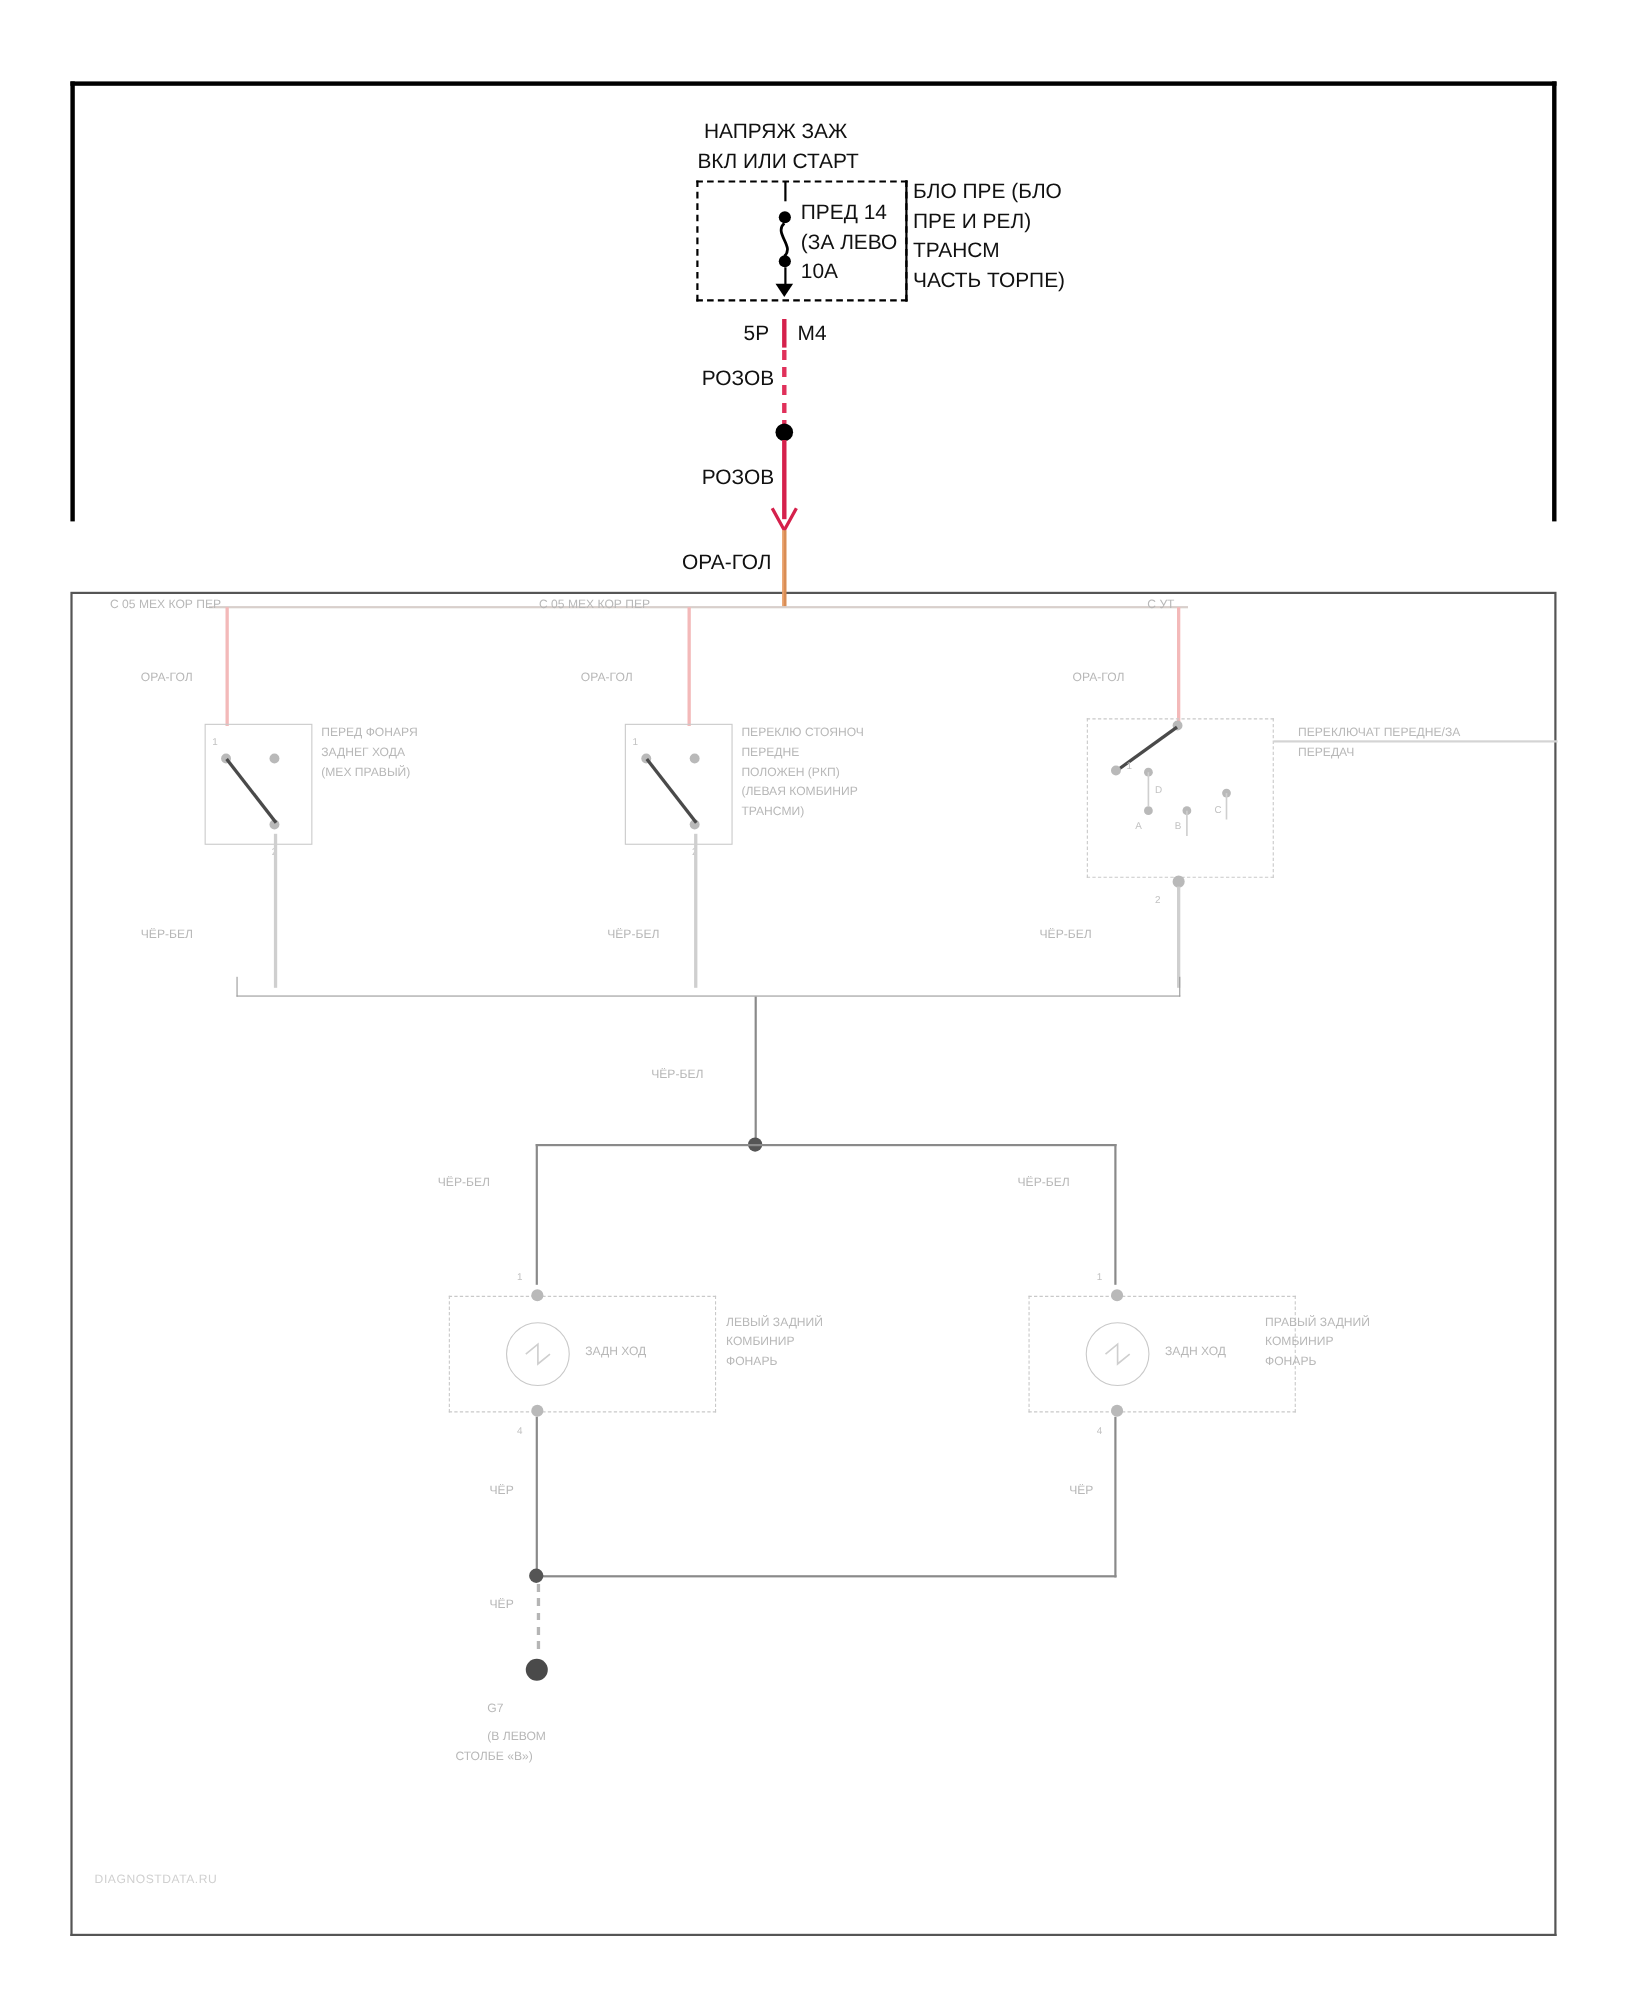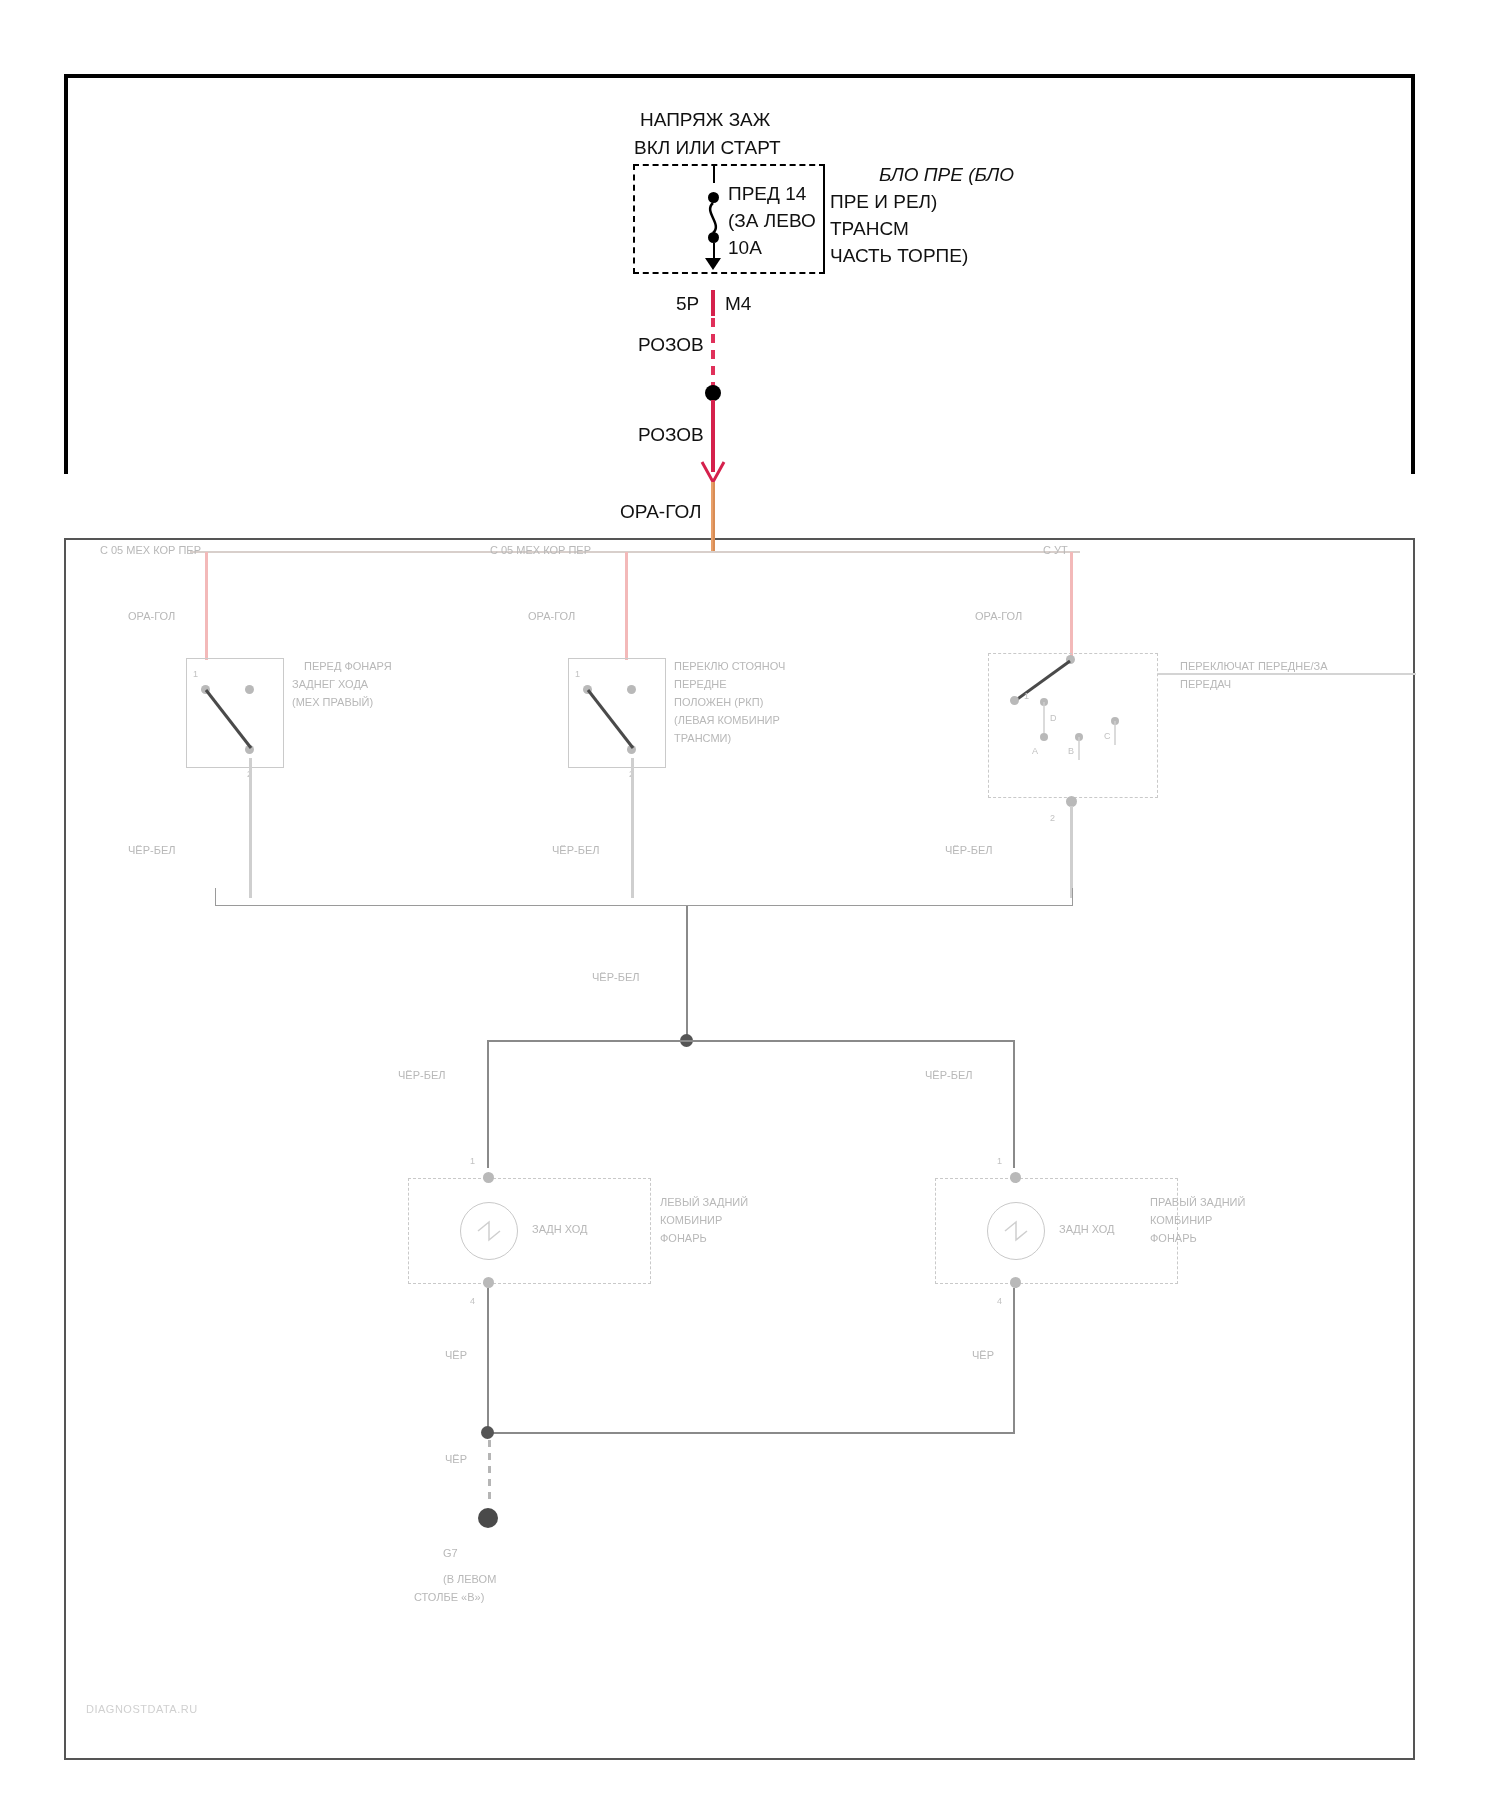--- a/index.html
+++ b/index.html
@@ -157,21 +157,21 @@
   <div class="wd-frame-top"></div>
   <div class="wd-frame-mid"></div>
   <div class="wd-frame-bottom"></div>
 
   <div class="txt" style="left:640px; top:108px;">НАПРЯЖ ЗАЖ</div>
   <div class="txt" style="left:634px; top:136px;">ВКЛ ИЛИ СТАРТ</div>
 
   <div class="dashbox" style="left:633px; top:164px; width:192px; height:110px;"></div>
 
   <div class="line v" style="left:823px; top:164px; height:110px; background:#000;"></div>
-  <div class="txt" style="left:879px; top:163px;font-style:italic;">БЛО ПРЕ (БЛО</div>
+  <div class="txt" style="left:830px; top:163px;">БЛО ПРЕ (БЛО</div>
   <div class="txt" style="left:830px; top:190px;">ПРЕ И РЕЛ)</div>
   <div class="txt" style="left:830px; top:217px;">ТРАНСМ</div>
   <div class="txt" style="left:830px; top:244px;">ЧАСТЬ ТОРПЕ)</div>
 
   <div class="line v" style="left:713px; top:165px; height:18px;"></div>
   <div class="dot" style="left:708px; top:192px; width:11px; height:11px;"></div>
   <div class="dot" style="left:708px; top:232px; width:11px; height:11px;"></div>
   <svg class="overlay">
     <path d="M713 203 C 703 212, 723 224, 713 233" stroke="#000" stroke-width="2.5" fill="none"></path>
   </svg>
@@ -216,21 +216,21 @@
   <div class="solidbox" style="left:186px; top:658px; width:98px; height:110px;"></div>
   <div class="dot faint" style="left:201px; top:685px; width:9px; height:9px;"></div>
   <div class="dot faint" style="left:245px; top:685px; width:9px; height:9px;"></div>
   <div class="dot faint" style="left:245px; top:745px; width:9px; height:9px;"></div>
   <svg class="overlay">
     <path d="M206 690 L251 748" stroke="#4a4a4a" stroke-width="3" fill="none"></path>
   </svg>
   <div class="txt tiny" style="left:193px; top:668px;">1</div>
   <div class="txt tiny" style="left:247px; top:768px;">2</div>
 
-  <div class="txt small" style="left:304px; top:659px;text-align:right;">ПЕРЕД ФОНАРЯ</div>
+  <div class="txt small" style="left:292px; top:659px;text-align:right;">ПЕРЕД ФОНАРЯ</div>
   <div class="txt small" style="left:292px; top:677px;">ЗАДНЕГ ХОДА</div>
   <div class="txt small" style="left:292px; top:695px;">(МЕХ ПРАВЫЙ)</div>
 
   <div class="line v faint" style="left:249px; top:758px; height:140px; width:3px;"></div>
   <div class="txt small" style="left:128px; top:843px;">ЧЁР-БЕЛ</div>
 
   <div class="solidbox" style="left:568px; top:658px; width:98px; height:110px;"></div>
   <div class="dot faint" style="left:583px; top:685px; width:9px; height:9px;"></div>
   <div class="dot faint" style="left:627px; top:685px; width:9px; height:9px;"></div>
   <div class="dot faint" style="left:627px; top:745px; width:9px; height:9px;"></div>

